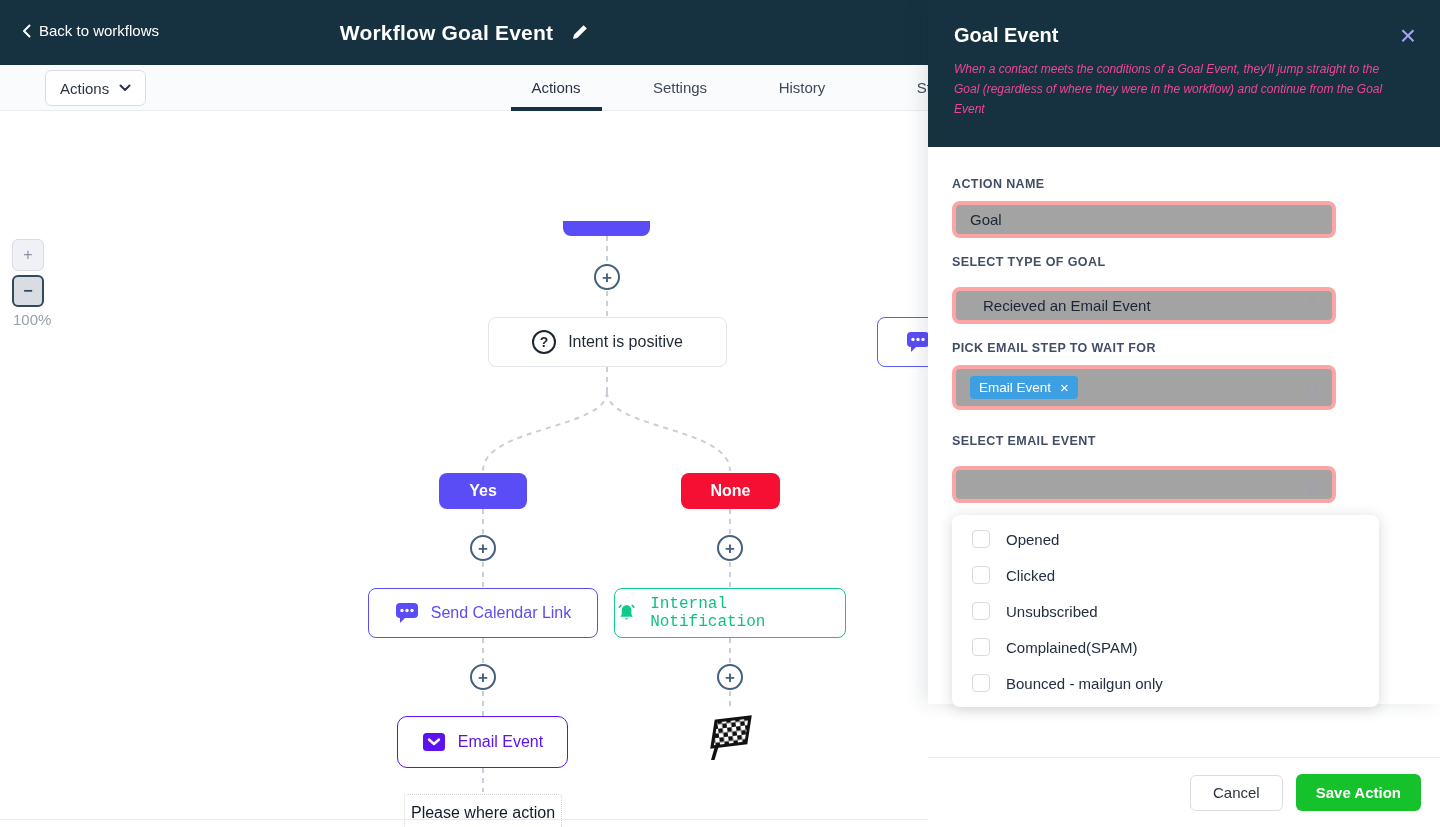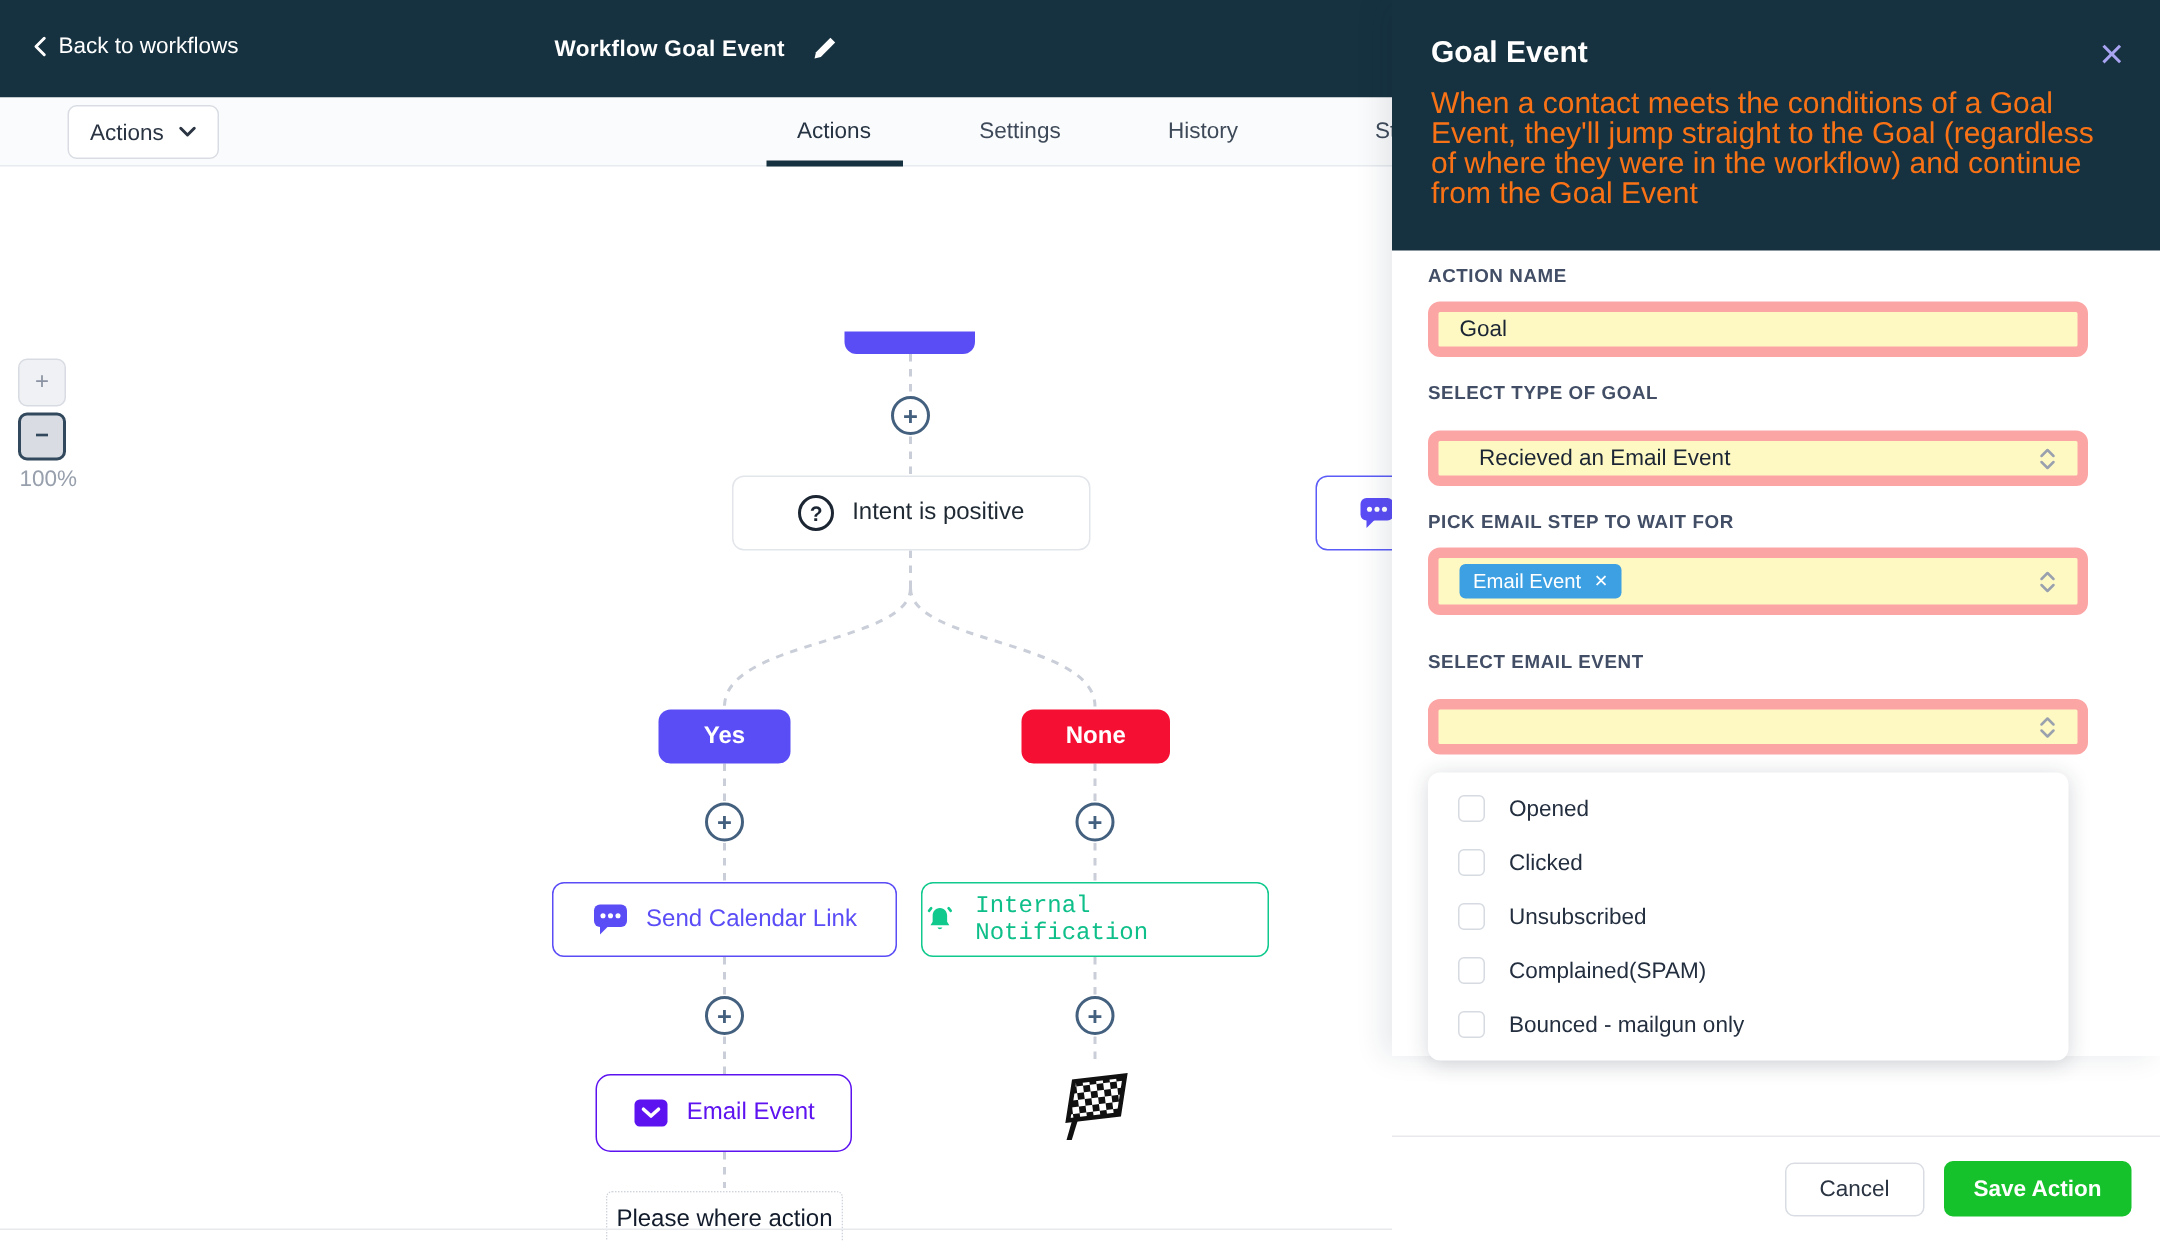--- a/index.html
+++ b/index.html
@@ -2,21 +2,21 @@
 <html><head>
 <meta charset="utf-8">
 <style>
   * { margin:0; padding:0; box-sizing:border-box; }
   html,body { width:1440px; height:827px; overflow:hidden; font-family:"Liberation Sans", sans-serif; background:#fff; }
 
   
   .topbar { position:absolute; left:0; top:0; width:1440px; height:65px; background:#16313f; z-index:3; }
   .back { position:absolute; left:22px; top:22px; display:flex; align-items:center; gap:8px; color:#fff; font-size:15px; cursor:pointer; }
   .titlewrap { position:absolute; left:0; top:0; width:928px; height:65px; display:flex; align-items:center; justify-content:center; gap:18px; }
-  .wf-title { color:#fff; font-size:15px; font-weight:700; letter-spacing:.2px; }
+  .wf-title { color:#fff; font-size:21px; font-weight:700; letter-spacing:.2px; }
 
   
   .tabbar { position:absolute; left:0; top:65px; width:1440px; height:46px; background:#fafbfc; border-bottom:1px solid #e8ebef; z-index:3; }
   .actions-btn { position:absolute; left:45px; top:5px; height:36px; padding:0 14px; background:#fff; border:1px solid #d9dde3; border-radius:6px; display:flex; align-items:center; gap:10px; font-size:15px; color:#2a3442; cursor:pointer; }
   .tab { position:absolute; top:0; height:45px; display:flex; align-items:center; transform:translateX(-50%); font-size:15px; color:#3e4a59; cursor:pointer; }
   .tab.active { color:#273443; font-weight:500; }
   .tab-underline { position:absolute; left:511px; bottom:-1px; width:91px; height:4px; background:#16313f; }
 
   
   .canvas { position:absolute; left:0; top:111px; width:1440px; height:716px; background:#fff; z-index:1; }
@@ -42,24 +42,24 @@
   .node-email { left:397px; top:605px; width:171px; height:52px; border:1.5px solid #5d13f0; border-radius:10px; color:#5d13f0; font-weight:500; }
   .node-select-action { left:404px; top:683px; width:158px; height:38px; border:1px dotted #cfd4dc; border-radius:4px; color:#111b2b; font-size:16px; }
 
   .qicon { width:24px; height:24px; border:2px solid #1c2633; border-radius:50%; display:flex; align-items:center; justify-content:center; font-size:14px; font-weight:700; color:#1c2633; }
   .flag { position:absolute; z-index:2; }
 
   
   .panel { position:absolute; left:928px; top:0; width:512px; height:704px; background:#fff; z-index:10; box-shadow:-6px 0 18px rgba(20,40,60,.10); }
   .panel-header { background:#16313f; padding:24px 28px 28px 26px; position:relative; }
   .panel-title { color:#fff; font-size:20px; font-weight:700; margin-bottom:12px; }
-  .panel-desc { color:#f97316; font-size:20px; line-height:20px; padding-right:6px; }
+  .panel-desc { color:#ec4899; font-size:12px; line-height:20px; padding-right:6px;font-style:italic; }
   .close-x { position:absolute; right:24px; top:22px; color:#a9a4f2; font-size:28px; line-height:1; cursor:pointer; font-weight:400; }
   .f-label { font-size:12.5px; font-weight:700; letter-spacing:.4px; color:#424e66; }
-  .f-input, .f-select { width:440px; border:7px solid #fca5a5; border-radius:8px; background:#fef9c3; font-size:15px; color:#1c2534; }
+  .f-input, .f-select { width:384px; border:4px solid #fca5a5; border-radius:8px; background:#a3a3a3; font-size:15px; color:#1c2534; }
   .f-input { height:37px; padding:0 14px; outline:none; font-family:"Liberation Sans", sans-serif; }
   .f-select { display:flex; align-items:center; position:relative; cursor:pointer; padding:0 14px; }
   .sel-caret { position:absolute; right:14px; top:50%; transform:translateY(-50%); }
   .lbl-action { position:absolute; left:952px; top:177px; }
   .inp-action { position:absolute; left:952px; top:201px; }
   .lbl-type { position:absolute; left:952px; top:255px; }
   .sel-type { position:absolute; left:952px; top:287px; height:37px; }
   .lbl-step { position:absolute; left:952px; top:341px; }
   .sel-step { position:absolute; left:952px; top:365px; height:45px; }
   .lbl-event { position:absolute; left:952px; top:434px; }

